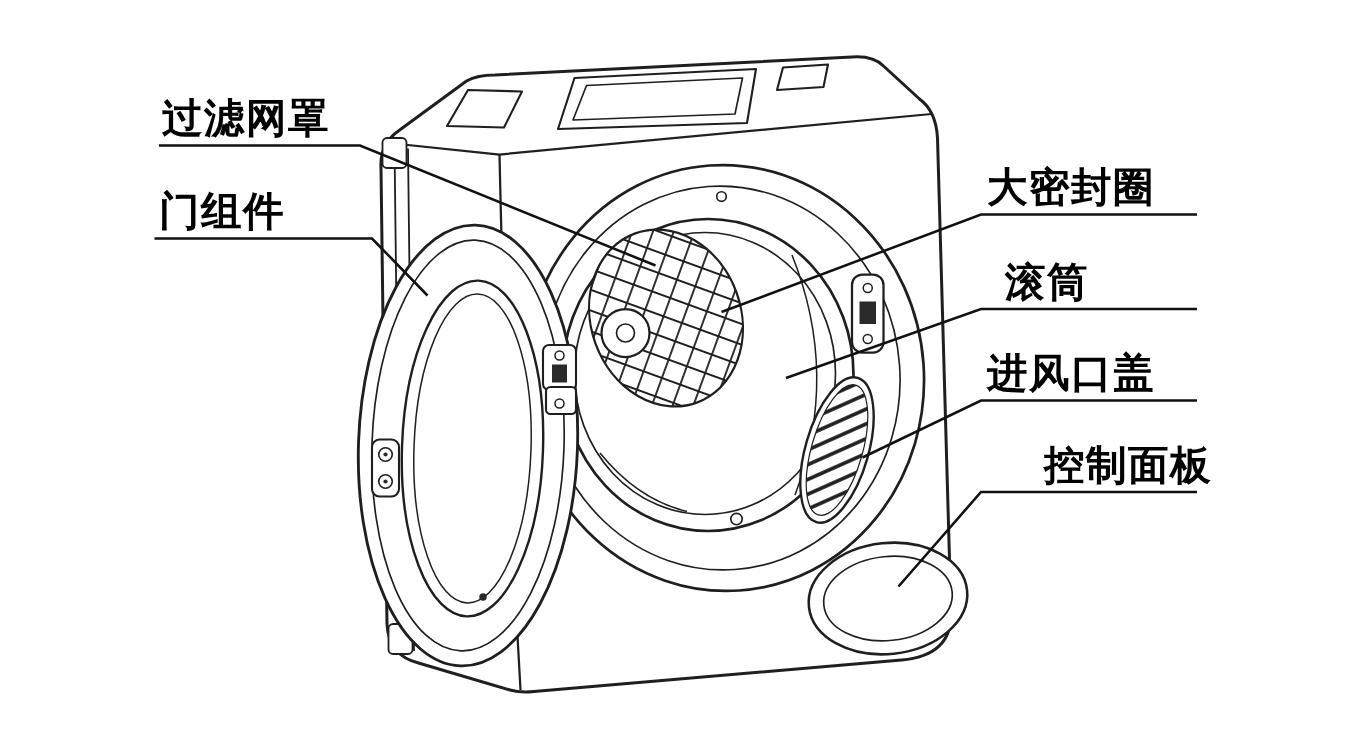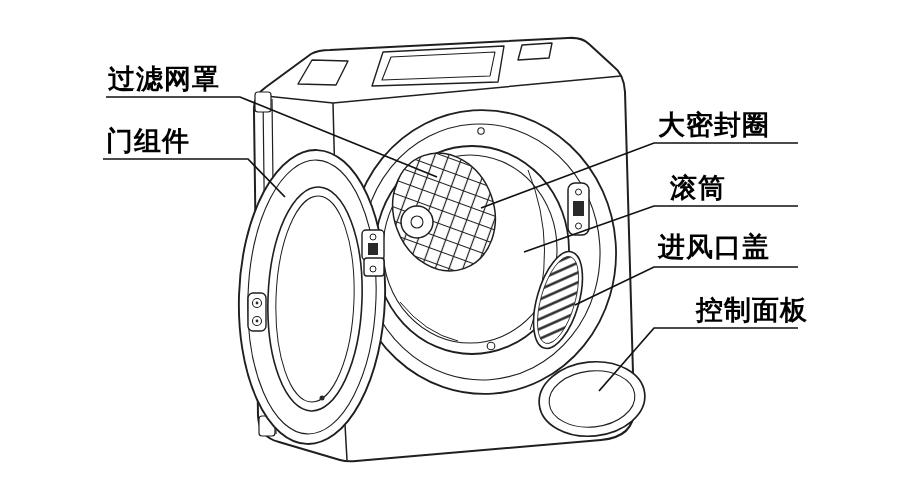--- a/index.html
+++ b/index.html
@@ -127,17 +127,17 @@
   </svg>
 
   <div class="label" style="left:108px;top:63px;">过滤网罩</div>
 
   <div class="label" style="left:106px;top:125px;">门组件</div>
 
   <div class="label" style="left:658px;top:109px;">大密封圈</div>
 
   <div class="label" style="left:670px;top:172px;">滚筒</div>
 
-  <div class="label" style="left:658px;top:233px;font-family:Liberation Mono, monospace;">进风口盖</div>
+  <div class="label" style="left:658px;top:233px;">进风口盖</div>
 
   <div class="label" style="left:696px;top:294px;">控制面板</div>
 
 </div>
 
 </body></html>

